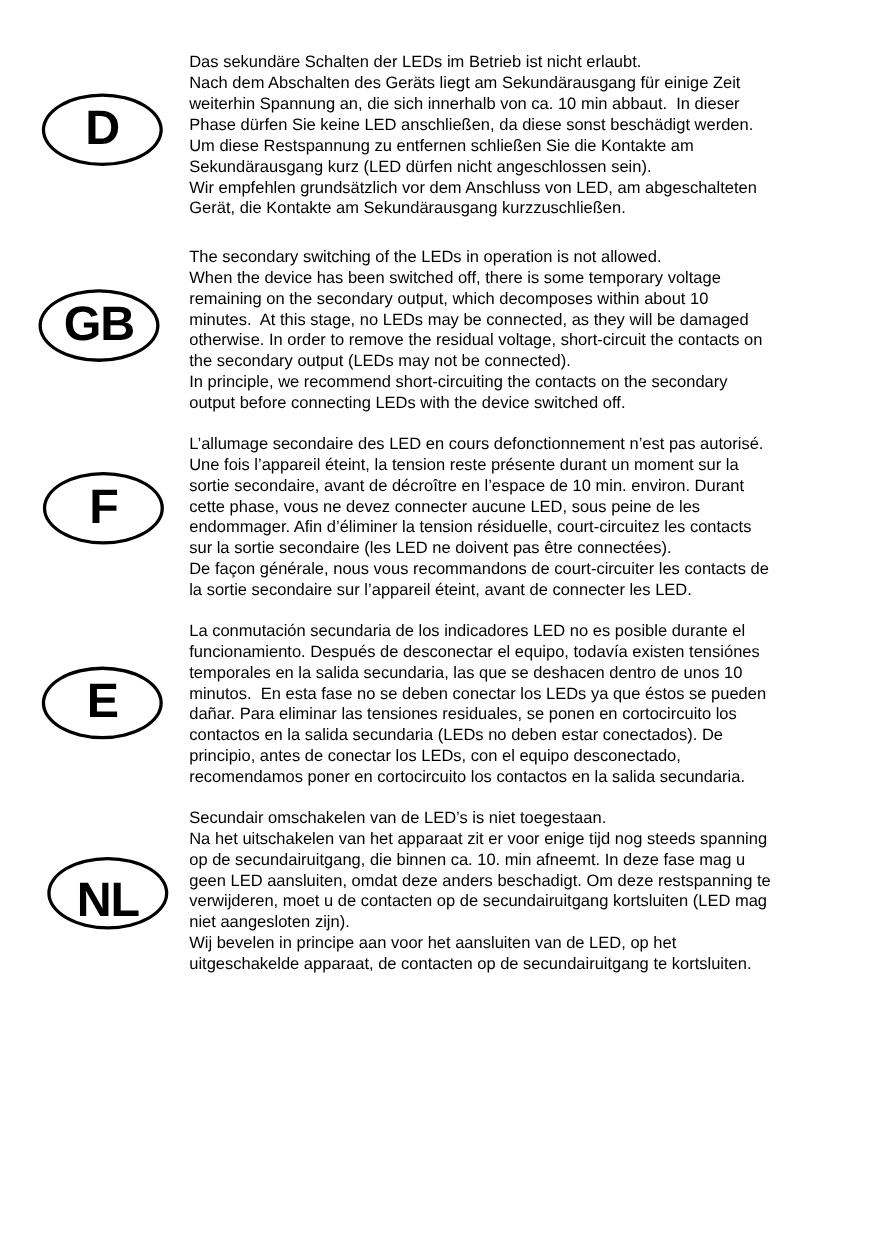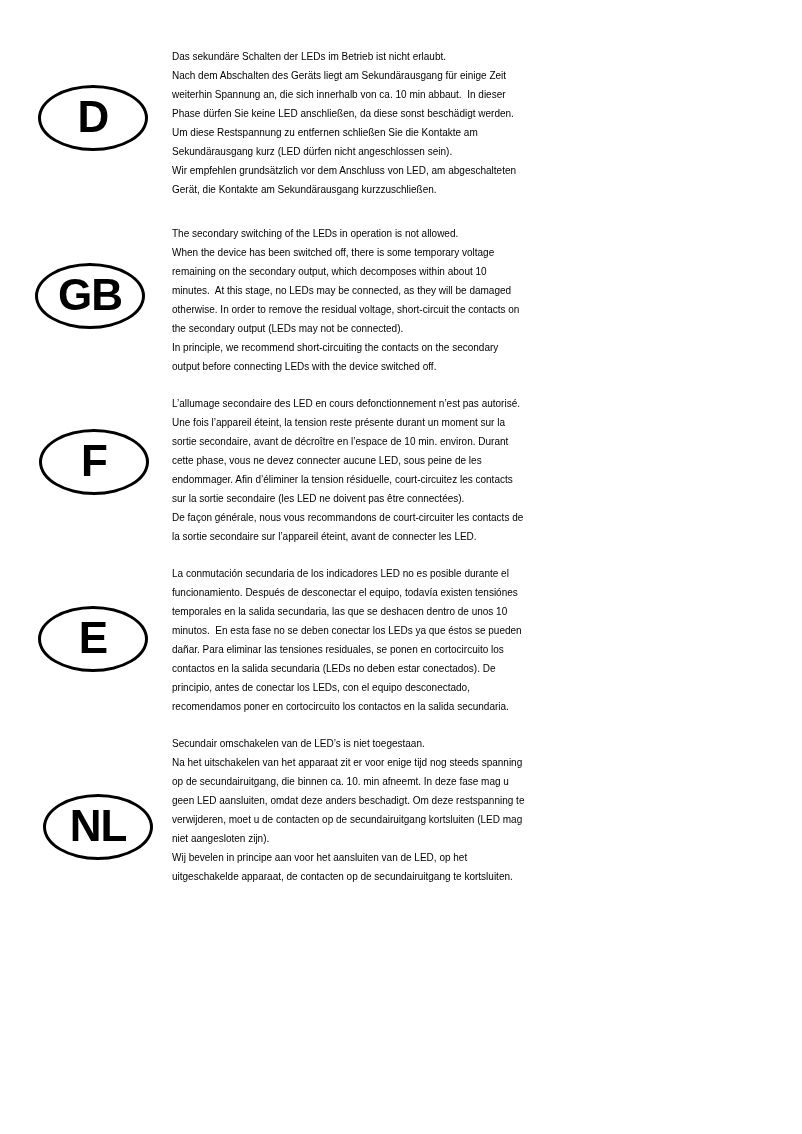--- a/index.html
+++ b/index.html
@@ -39,36 +39,36 @@
     letter-spacing: -1px;
     transform: translateY(-1px);
     color: #000000;
   }
   .body-text {
     position: absolute;
     left: 172px;
     top: 0;
     width: 565px;
     margin: 0;
-    font-size: 10px;
+    font-size: 15px;
     line-height: 19px;
     white-space: pre-wrap;
     color: #000000;
   }
   
   #section-d  { top: 47px;  }
   #section-gb { top: 224px; }
   #section-f  { top: 394px; }
   #section-e  { top: 564px; }
   #section-nl { top: 734px; }
   #section-d  .badge { left: 38px; top: 38px; }
   #section-gb .badge { left: 35px; top: 39px; text-align: center; }
   #section-f  .badge { left: 39px; top: 35px; }
   #section-e  .badge { left: 38px; top: 42px; }
-  #section-nl .badge { left: 43px; top: 60px; }
+  #section-nl .badge { left: 43px; top: 45px; align-items: flex-end; }
 </style>
 </head>
 <body>
 
 <div class="page">
 
   <section id="section-d" class="lang-section">
     <div class="badge">
       <span class="code">D</span>
     </div>

